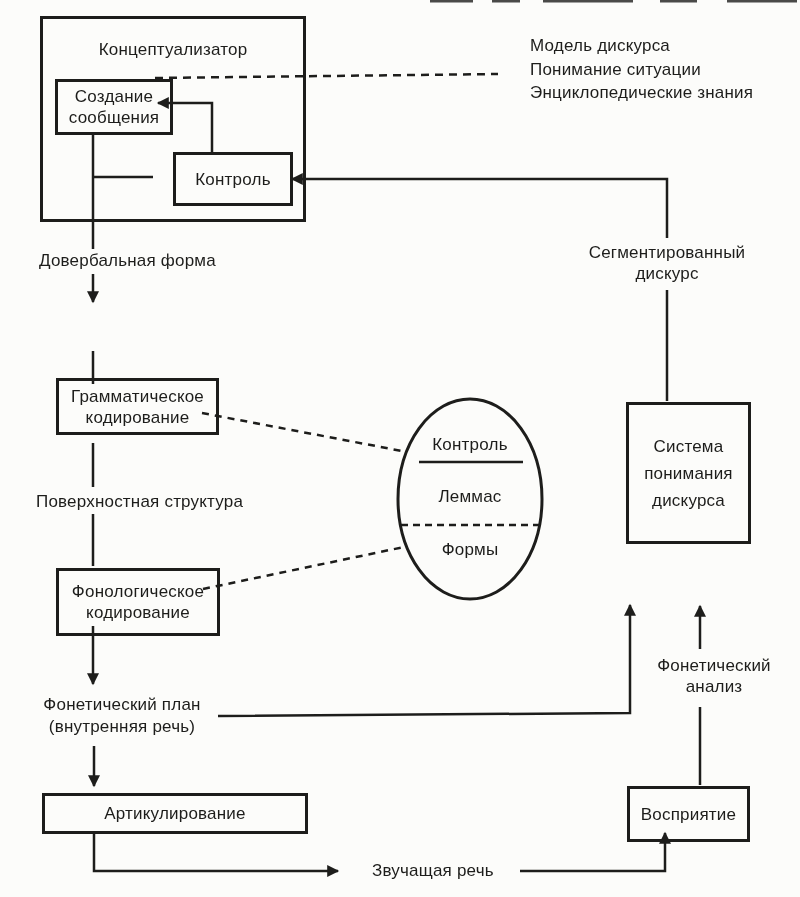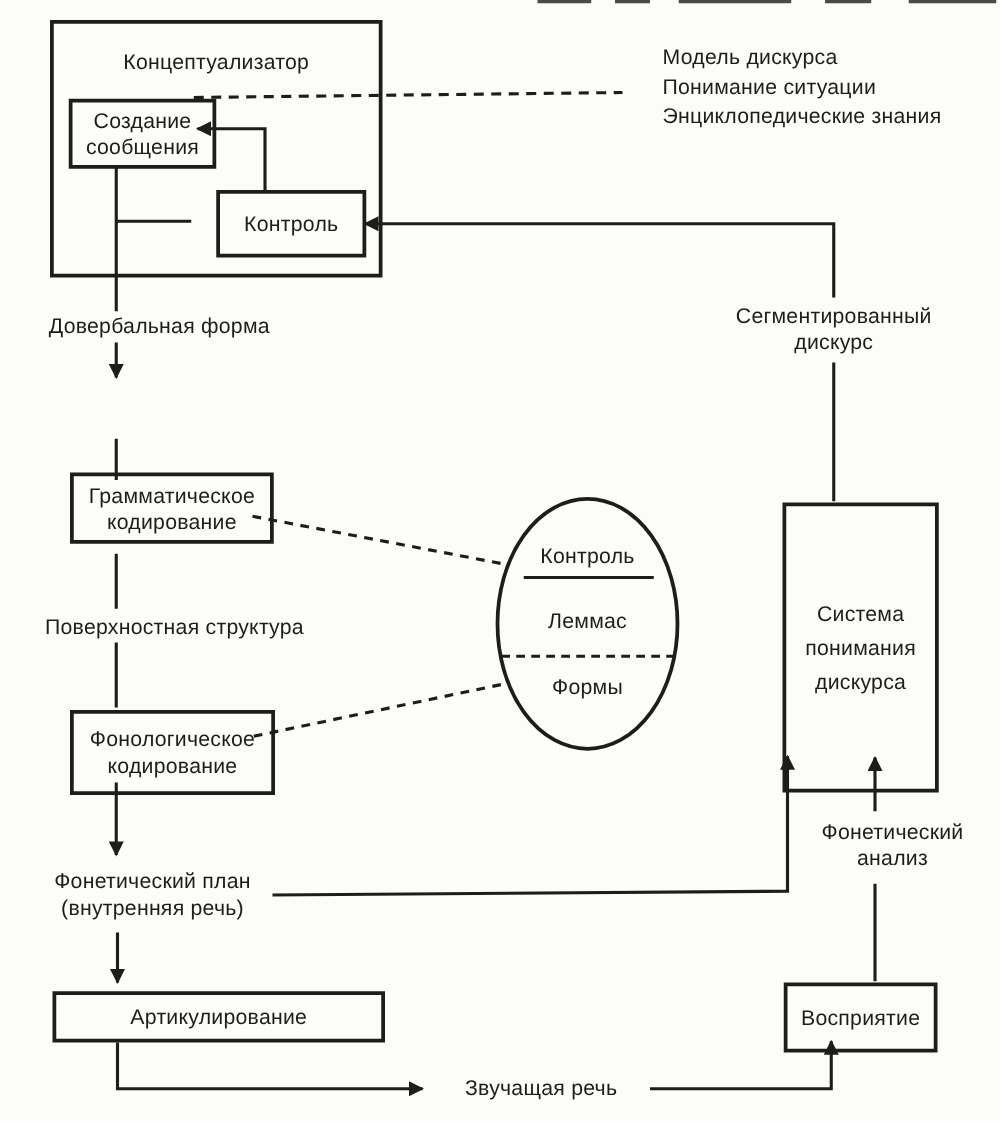--- a/index.html
+++ b/index.html
@@ -45,21 +45,21 @@
   .t-center{text-align:center;}
   
   #box-conceptualizer{left:20px;top:16px;width:266px;height:206px;}
   #conceptualizer-title{position:absolute;left:0;top:20px;width:100%;text-align:center;}
   #box-message{left:35px;top:79px;width:118px;height:56px;}
   #box-monitoring{left:153px;top:152px;width:120px;height:54px;align-items:center;}
   #box-formulator{left:20px;top:318px;width:266px;height:340px;}
   #formulator-title{position:absolute;left:15px;top:9px;}
   #box-grammatical{left:36px;top:378px;width:163px;height:57px;}
   #box-phonological{left:36px;top:568px;width:164px;height:68px;}
-  #box-discourse{left:606px;top:402px;width:125px;height:232px;}
+  #box-discourse{left:606px;top:402px;width:125px;height:142px;}
   #box-discourse .lbl-in{line-height:27px;}
   #box-articulation{left:22px;top:793px;width:266px;height:41px;}
   #box-perception{left:607px;top:786px;width:123px;height:56px;}
 
   #lbl-knowledge{left:530px;top:34px;line-height:23.5px;}
   #lbl-preverbal{left:39px;top:250px;text-align:right;}
   #lbl-surface{left:36px;top:491px;}
   #lbl-phonplan{left:22px;top:694px;width:200px;}
   #lbl-segmented{left:567px;top:242px;width:200px;line-height:21px;}
   #lbl-phonanalysis{left:634px;top:655px;width:160px;line-height:21px;}

